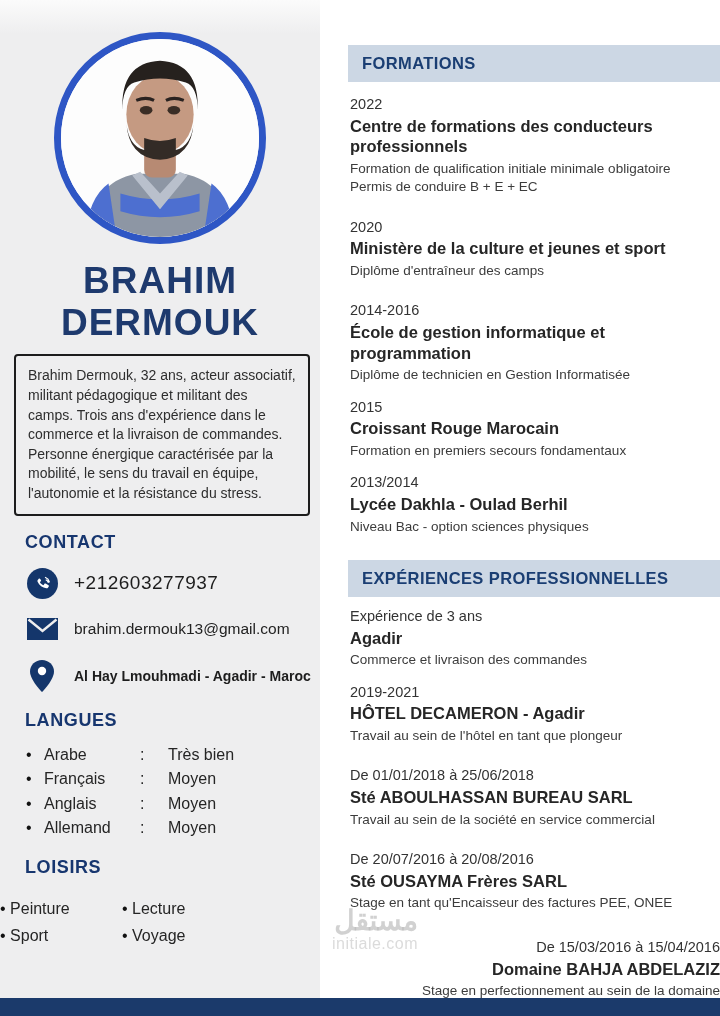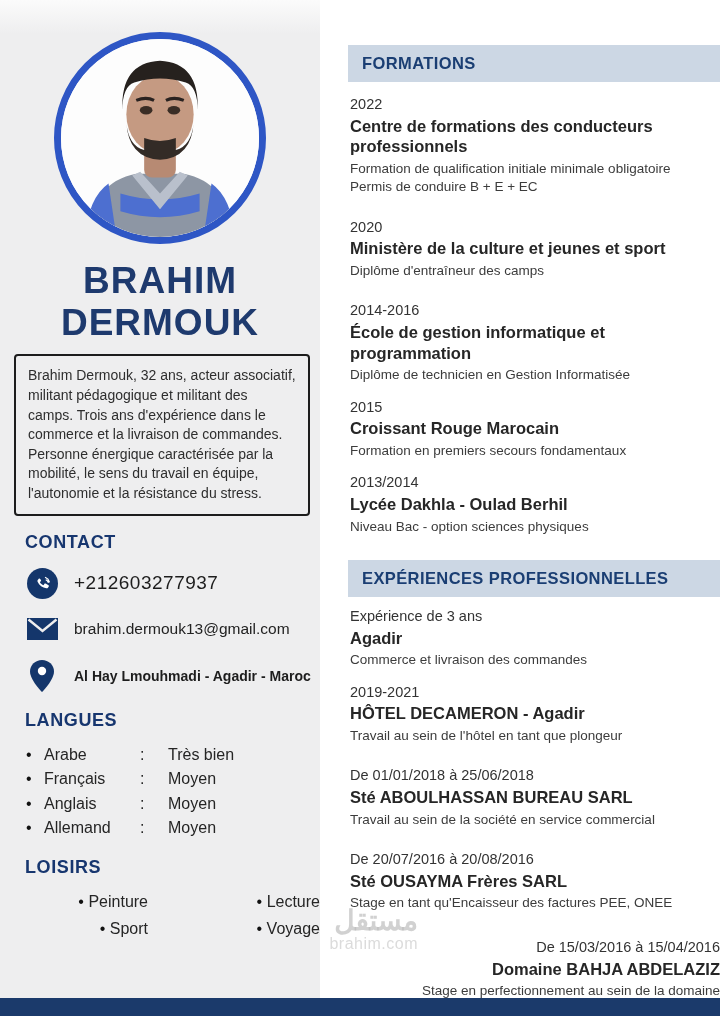--- a/index.html
+++ b/index.html
@@ -20,22 +20,22 @@
     padding:10px 12px;color:#2e2e2e;font-size:14px;line-height:1.4;}
   .contact-list{margin-top:12px;}
   .contact-row{display:flex;align-items:center;gap:16px;padding-left:26px;margin-top:15px;min-height:31px;}
   .contact-row .txt-lg{font-size:19px;color:#1d1d1d;letter-spacing:.5px;font-weight:500;}
   .contact-row .txt-md{font-size:15.5px;color:#222222;}
   .contact-row .txt-sm{font-size:14px;color:#1d1d1d;font-weight:bold;}
   .icon-box{width:32px;display:flex;justify-content:center;flex:0 0 32px;}
   .lang-list{margin-top:12px;}
   .lang-row{display:grid;grid-template-columns:18px 96px 28px auto;padding-left:26px;
     font-size:16px;color:#252525;line-height:24.5px;}
-  .loisir-grid{display:grid;grid-template-columns:122px auto;padding-left:26px;margin-top:10px;
-    font-size:16px;color:#252525;line-height:27px;text-align:right;}
+  .loisir-grid{display:grid;grid-template-columns:122px auto;margin-top:17px;
+    font-size:16px;color:#252525;line-height:27px;}
   .bullet{color:#111;}
 
   
   .right{flex:1;background:#ffffff;box-sizing:border-box;}
   .band{margin:45px 0 0 28px;background:#ccd7e4;padding:9px 0 9px 14px;
     color:#1a3e73;font-size:16.5px;font-weight:bold;letter-spacing:.4px;}
   .band.second{margin-top:24px;}
   .entries{padding:0 0 0 30px;}
   .entry{margin-top:13px;}
   .entry.gap-lg{margin-top:21px;}
@@ -225,16 +225,16 @@
         <div class="title">Domaine BAHJA ABDELAZIZ</div>
         <div class="desc">Stage en perfectionnement au sein de la domaine</div>
       </div>
 
     </div>
   </main>
 </div>
 
 <div class="watermark">
   <div class="wm-logo">مستقل</div>
-  <div class="wm-url">brahim.com</div>
+  <div class="wm-url">initiale.com</div>
 </div>
 
 <div class="footer-bar"></div>
 
 </body></html>

